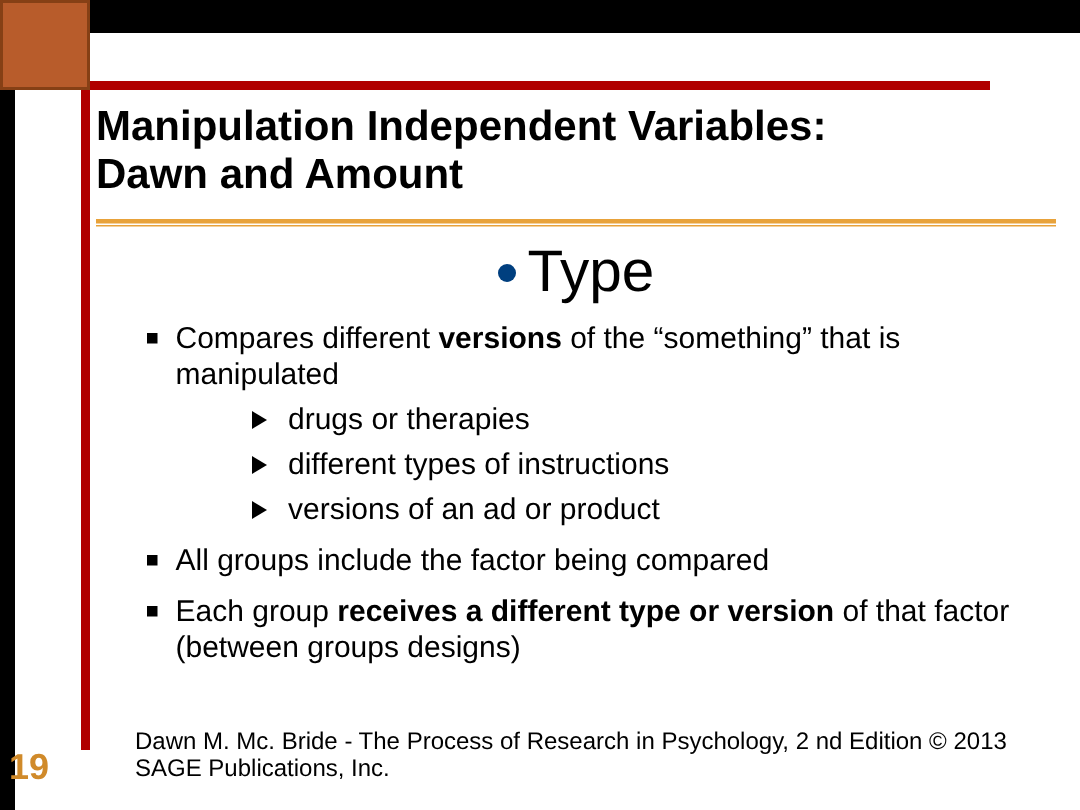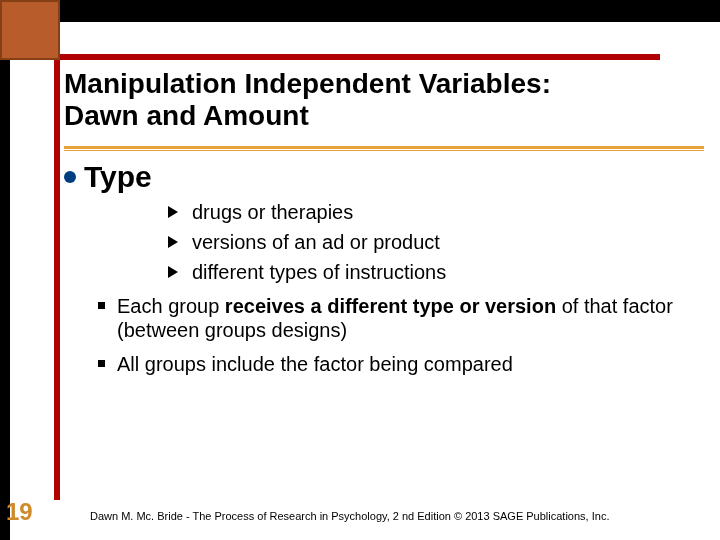--- a/index.html
+++ b/index.html
@@ -14,33 +14,33 @@
 
   .title { position: absolute; left: 64px; top: 68px; width: 640px; font-size: 28px; font-weight: bold; color: #000; line-height: 1.15; }
   .title .underline { }
 
   .orange-rule { position: absolute; left: 64px; width: 640px; height: 4px; }
   .orange-rule .thick { height: 3px; background: #E8A23A; }
   .orange-rule .thin { height: 1px; background: #E8A23A; margin-top: 1px; }
 
   .content { position: absolute; left: 64px; top: 160px; width: 640px; color: #000; }
 
-  .l1 { font-size: 30px; font-weight: bold; display: flex; align-items: center; }
+  .l1 { font-size: 39px; font-weight: normal; display: flex; align-items: center; justify-content: center; }
   .disc { width: 12px; height: 12px; border-radius: 50%; background: #003F7F; margin-right: 8px; flex: none; }
 
   .l2 { font-size: 20px; line-height: 1.2; margin: 10px 0 6px 34px; display: flex; }
   .sq { width: 7px; height: 7px; background: #000; margin: 8px 12px 0 0; flex: none; }
 
   .l3 { font-size: 20px; line-height: 1.2; margin: 6px 0 6px 104px; display: flex; align-items: center; text-align: right; }
   .tri { width: 0; height: 0; border-left: 10px solid #000; border-top: 6px solid transparent; border-bottom: 6px solid transparent; margin-right: 14px; flex: none; }
 
   b { font-weight: bold; }
 
   .pagenum { position: absolute; left: 6px; bottom: 14px; font-size: 24px; font-weight: bold; color: #D08A2A; }
-  .footer { position: absolute; left: 90px; bottom: 18px; font-size: 11px; color: #000; }
+  .footer { position: absolute; left: 90px; bottom: 18px; font-size: 16px; color: #000; }
 </style>
 </head>
 <body>
 
 <div class="slide">
 
   <div class="top-strip"></div>
   <div class="side-strip"></div>
   <div class="red-angle-h"></div>
   <div class="red-angle-v"></div>
@@ -56,44 +56,50 @@
       <div class="thin"></div>
   </div>
 
   <div class="content">
 
     <div class="l1">
       <span class="disc"></span>
       <span>Type</span>
     </div>
 
+    <div class="l2">
+      <span class="sq"></span>
+      <span>
+        <span>Compares different  </span><b>versions</b><span>  of the “something” that is manipulated</span>
+      </span>
+    </div>
 
     <div class="l3">
       <span class="tri"></span>
       <span>drugs or therapies</span>
     </div>
     <div class="l3">
       <span class="tri"></span>
-      <span>versions of an ad or product</span>
+      <span>different types of instructions</span>
     </div>
     <div class="l3">
       <span class="tri"></span>
-      <span>different types of instructions</span>
+      <span>versions of an ad or product</span>
+    </div>
+
+    <div class="l2">
+      <span class="sq"></span>
+      <span>All groups include the factor being compared</span>
     </div>
 
     <div class="l2">
       <span class="sq"></span>
       <span>
         <span>Each group </span><b>receives a different type or version</b><span> of that factor  (between groups designs)</span>
       </span>
-    </div>
-
-    <div class="l2">
-      <span class="sq"></span>
-      <span>All groups include the factor being compared</span>
     </div>
 
   </div>
 
   <div class="pagenum">19</div>
   <div class="footer">Dawn M. Mc. Bride - The Process of Research in Psychology, 2 nd Edition © 2013 SAGE Publications, Inc.</div>
 
 </div>
 
 </body></html>

